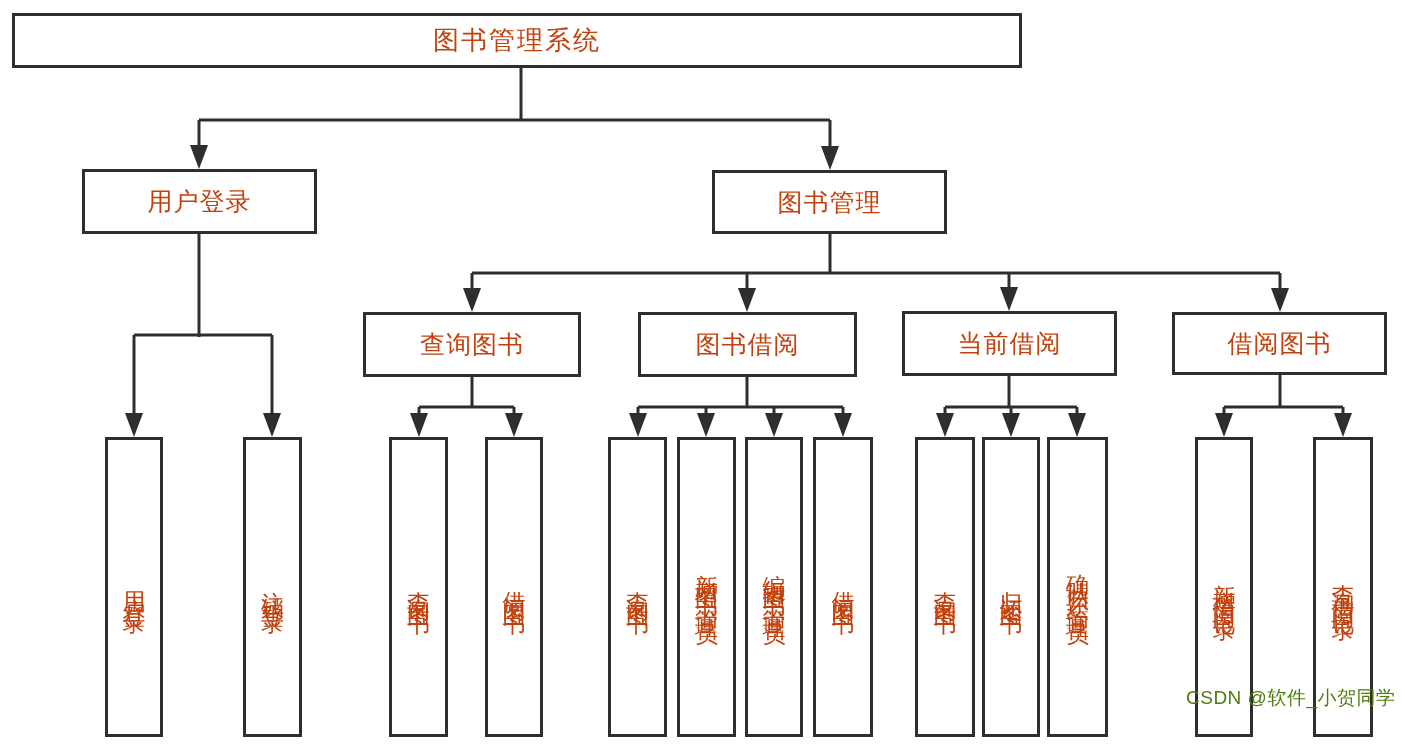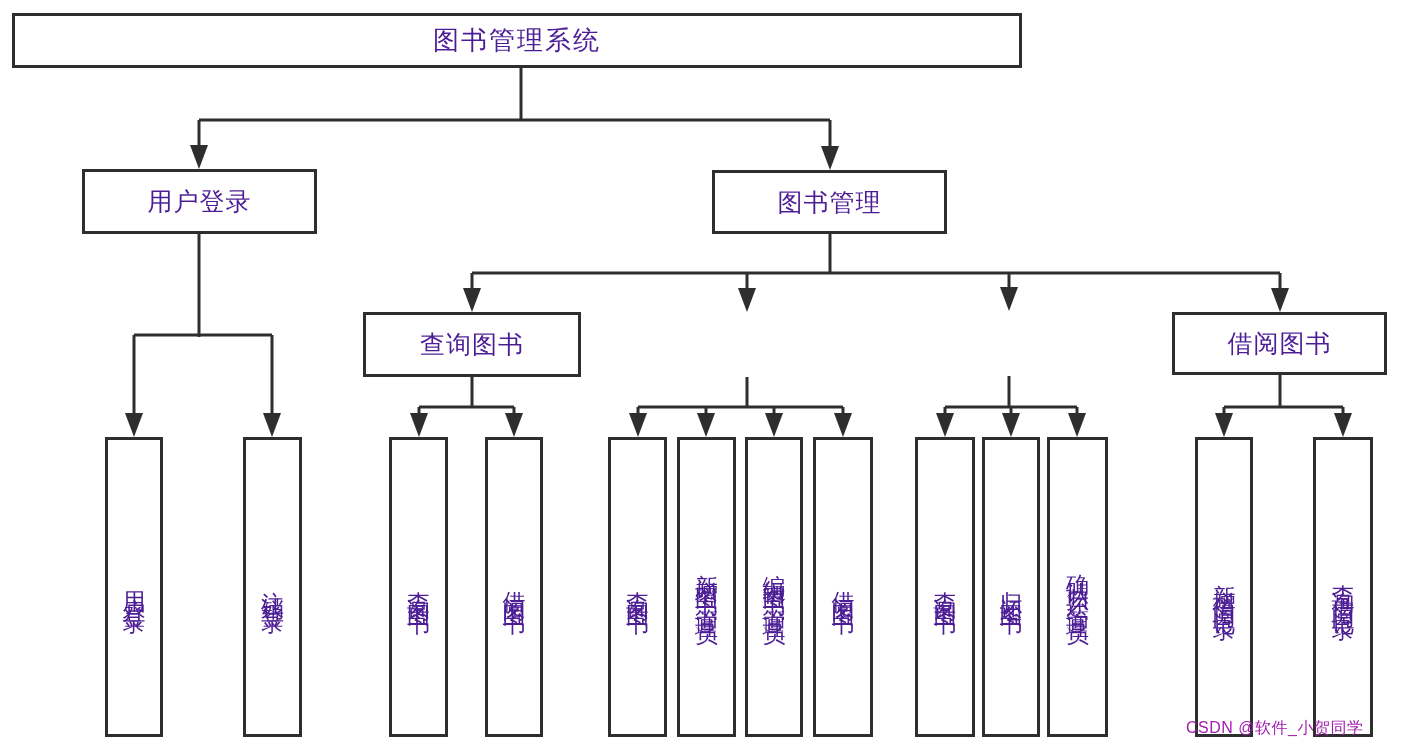--- a/index.html
+++ b/index.html
@@ -17,21 +17,21 @@
     z-index: 0;
   }
   .node {
     position: absolute;
     box-sizing: border-box;
     border: 3px solid #2e2e2e;
     background: #ffffff;
     display: flex;
     align-items: center;
     justify-content: center;
-    color: #4c1d95;
+    color: #c2410c;
     z-index: 1;
   }
   .node.hbox span {
     font-size: 25px;
     letter-spacing: 1px;
     white-space: nowrap;
   }
   .node.root span {
     font-size: 26px;
     letter-spacing: 2px;
@@ -40,24 +40,24 @@
     writing-mode: vertical-rl;
     text-orientation: mixed;
     font-size: 23px;
     letter-spacing: 7px;
     line-height: 1;
     white-space: nowrap;
   }
   .watermark {
     position: absolute;
     left: 1186px;
-    top: 718px;
-    font-size: 16px;
+    top: 685px;
+    font-size: 19px;
     letter-spacing: 0.5px;
-    color: #a21caf;
+    color: #4d7c0f;
     white-space: nowrap;
     z-index: 2;
   }
   .wire { stroke: #2e2e2e; stroke-width: 3; fill: none; }
   .head { fill: #2e2e2e; stroke: none; }
 </style>
 </head>
 <body>
 
 <div class="stage">
@@ -131,20 +131,26 @@
   <div class="node hbox" style="left:82px;top:169px;width:235px;height:65px">
     <span>用户登录</span>
   </div>
   <div class="node hbox" style="left:712px;top:170px;width:235px;height:64px">
     <span>图书管理</span>
   </div>
 
   <div class="node hbox" style="left:363px;top:312px;width:218px;height:65px">
     <span>查询图书</span>
   </div>
+  <div class="node hbox" style="left:638px;top:312px;width:219px;height:65px">
+    <span>图书借阅</span>
+  </div>
+  <div class="node hbox" style="left:902px;top:311px;width:215px;height:65px">
+    <span>当前借阅</span>
+  </div>
   <div class="node hbox" style="left:1172px;top:312px;width:215px;height:63px">
     <span>借阅图书</span>
   </div>
 
   <div class="node vbox" style="left:105px;top:437px;width:58px;height:300px">
     <span>用户登录</span>
   </div>
   <div class="node vbox" style="left:243px;top:437px;width:59px;height:300px">
     <span>注销登录</span>
   </div>

